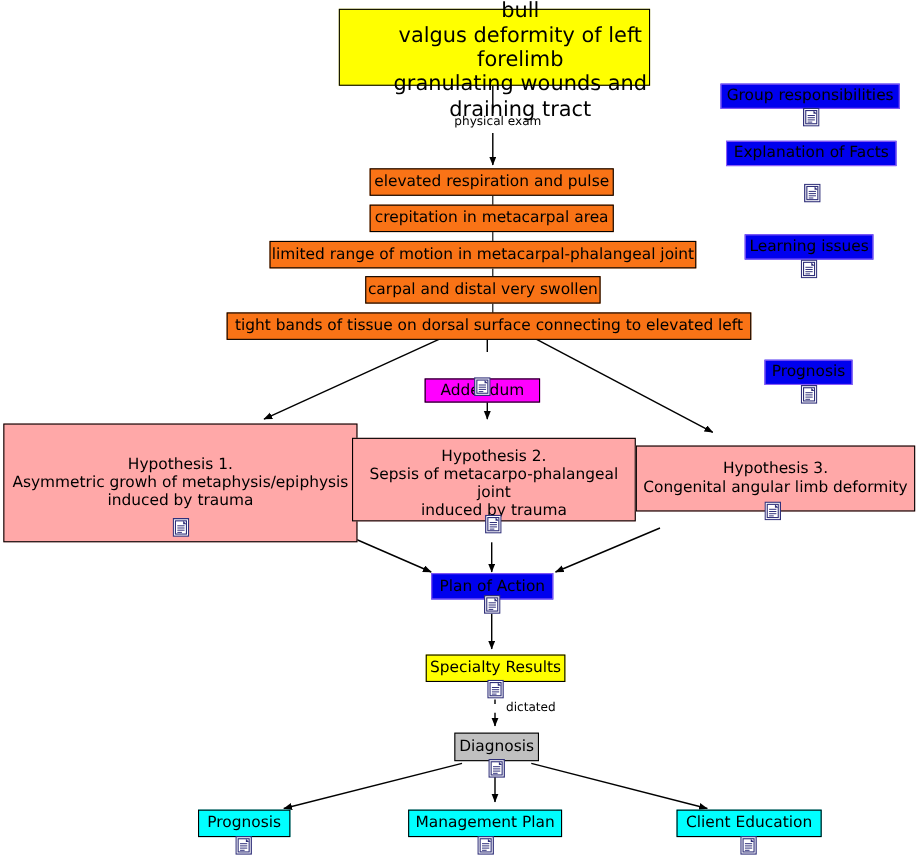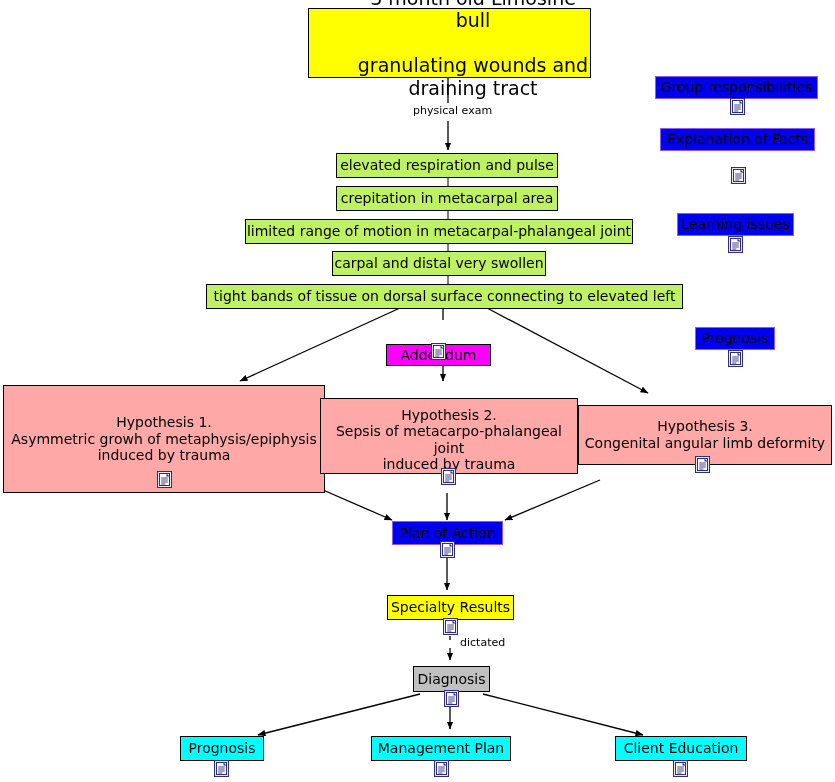--- a/index.html
+++ b/index.html
@@ -33,21 +33,21 @@
     color: #000000;
     line-height: 1.18;
     white-space: nowrap;
     z-index: 3;
   }
   .node .lbl { display: block; width: 100%; }
   .node.multiline { white-space: normal; }
 
   
   .n-yellow  { background: #ffff00; border: 1px solid #000000; }
-  .n-gray    { background: #bef264; border: 1px solid #000000; }
+  .n-gray    { background: #f97316; border: 1px solid #000000; }
   .n-ltgray  { background: #c0c0c0; border: 1px solid #000000; justify-content: center; }
   .n-blue    { background: #0000ee; border: 1px solid #8b5cf6; }
   .n-magenta { background: #ff00ff; border: 1px solid #000000; margin-top: 24px; }
   .n-pink    { background: #ffa8a8; border: 1px solid #000000; }
   .n-cyan    { background: #00ffff; border: 1px solid #000000; }
 
   
   .docicon {
     position: absolute;
     width: 15px;
@@ -103,21 +103,21 @@
 
       <line x1="420" y1="694" x2="258" y2="735" marker-end="url(#arrow)"></line>
       <line x1="450" y1="694" x2="450" y2="729" marker-end="url(#arrow)"></line>
       <line x1="483" y1="694" x2="643" y2="735" marker-end="url(#arrow)"></line>
     </g>
   </svg>
 
   <div class="node n-yellow multiline" style="left:308px; top:8px; width:283px; height:70px; font-size:19px;padding-left:47px;">
     <span class="lbl">
       <span>3 month old Limosine bull</span><br>
-      <br>
+      <span>valgus deformity of left forelimb</span><br>
       <span>granulating wounds and draining tract</span>
     </span>
   </div>
 
   <div class="edgelabel" style="left:413px; top:104px;">physical exam</div>
 
   <div class="node n-gray" style="left:336px; top:153px; width:222px; height:25px; font-size:14px;">
     <span class="lbl">elevated respiration and pulse</span>
   </div>
 

